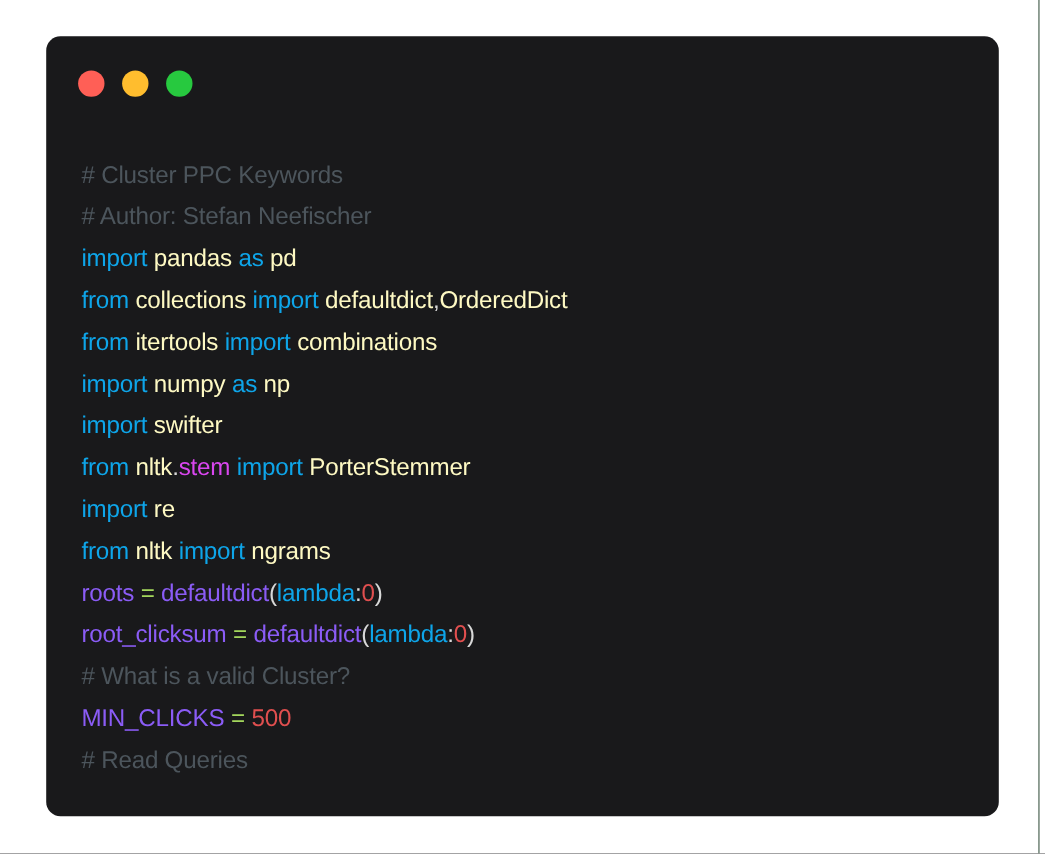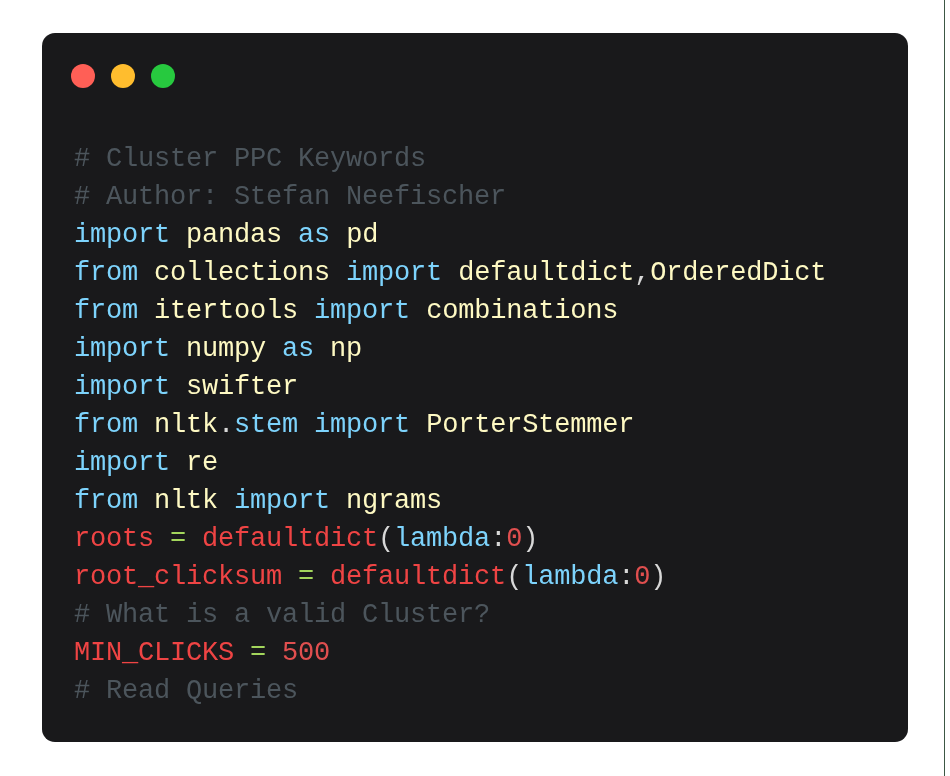--- a/index.html
+++ b/index.html
@@ -44,35 +44,35 @@
   .dot {
     width: 24px;
     height: 24px;
     border-radius: 50%;
   }
   #code-body {
     position: absolute;
     left: 32px;
     top: 107px;
     right: 8px;
-    font-family: Liberation Mono, monospace;
-    font-size: 27px;
+    font-family: Liberation Sans, sans-serif;
+    font-size: 22px;
     line-height: 38px;
     letter-spacing: -0.2px;
     white-space: pre;
   }
   .ln {
     height: 38px;
     white-space: pre;
   }
   .t-com  { color: #4c555c; }
-  .t-kw   { color: #7dd3fc; }
+  .t-kw   { color: #0ea5e9; }
   .t-mod  { color: #fef9c3; }
-  .t-name { color: #ef4444; text-align: right; }
-  .t-attr { color: #7dd3fc; }
+  .t-name { color: #8b5cf6; text-align: right; }
+  .t-attr { color: #d946ef; }
   .t-op   { color: #a3d65c; }
   .t-num  { color: #e04f4f; }
   .t-pun  { color: #d8d8d8; }
 </style>
 </head>
 <body>
 
 <div id="right-rule"></div>
 
 <div id="code-card">

